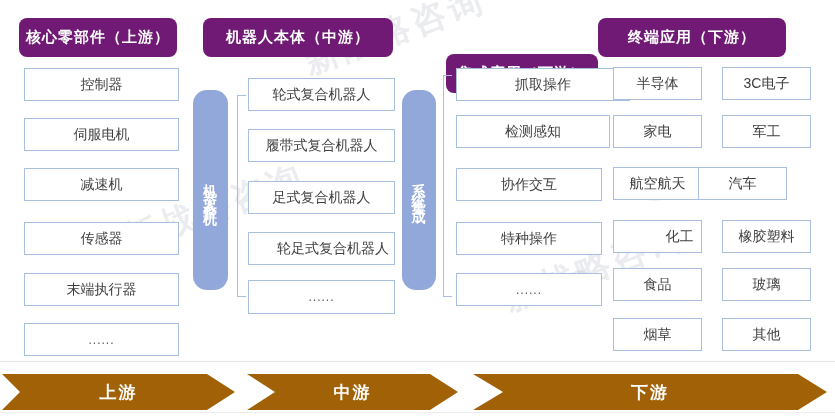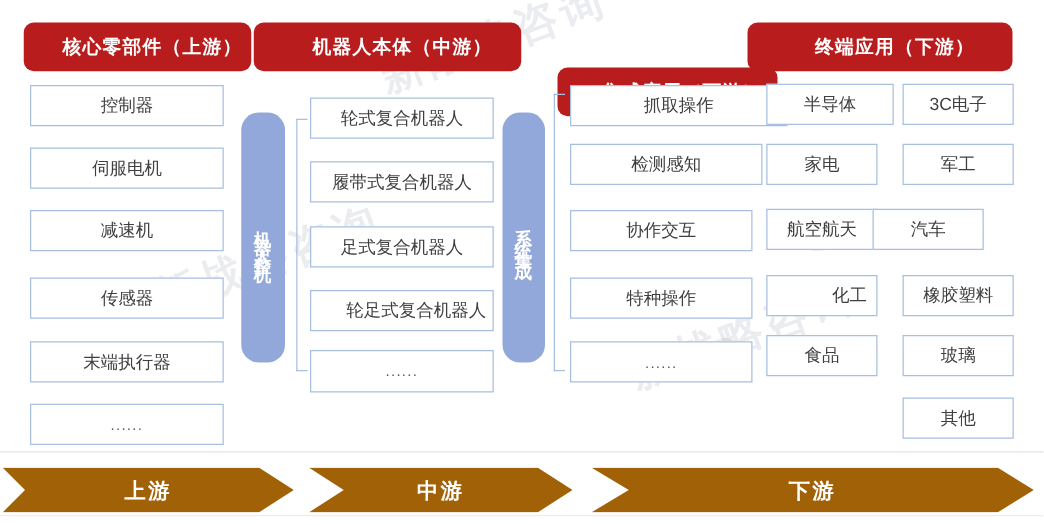--- a/index.html
+++ b/index.html
@@ -2,23 +2,23 @@
 <html><head>
 <meta charset="utf-8">
 <style>
   html,body{margin:0;padding:0;background:#fff;}
   .canvas{
     position:relative;width:835px;height:420px;background:#ffffff;overflow:hidden;
     font-family:"Liberation Sans","DejaVu Sans",sans-serif;
   }
   .hairline{position:absolute;left:0;width:835px;height:1px;background:#cfcfcf;}
   .hd{
-    position:absolute;top:18px;height:39px;background:#b91c1c;border-radius:8px;
+    position:absolute;top:18px;height:39px;background:#701a75;border-radius:8px;
     color:#ffffff;font-weight:bold;font-size:15px;
-    display:flex;align-items:center;justify-content:center;letter-spacing:1px;padding-left:24px;
+    display:flex;align-items:center;justify-content:center;letter-spacing:1px;
   }
   .b{
     position:absolute;height:33px;background:#ffffff;border:1px solid #a8bfe0;
     display:flex;align-items:center;justify-content:center;
     font-size:14px;color:#3f3f3f;box-sizing:border-box;
   }
   .b.dots{font-size:12px;letter-spacing:1px;color:#555;}
   .strip{
     position:absolute;top:90px;height:200px;background:#93a8da;border-radius:14px;
     color:#ffffff;font-weight:bold;font-size:14px;
@@ -86,29 +86,30 @@
   <div class="b dots" style="left:248px;top:280px;width:147px;height:34px;">......</div>
 
   <div class="strip" style="left:402px;width:34px;letter-spacing:9px;">系统集成</div>
   <div class="brk" style="left:443px;top:75px;height:222px;"></div>
   <div class="b" style="left:456px;top:68px;width:174px;">抓取操作</div>
   <div class="b" style="left:456px;top:115px;width:154px;">检测感知</div>
   <div class="b" style="left:456px;top:168px;width:146px;">协作交互</div>
   <div class="b" style="left:456px;top:222px;width:146px;text-align:right;">特种操作</div>
   <div class="b dots" style="left:456px;top:273px;width:146px;">......</div>
 
-  <div class="b" style="left:613px;top:67px;width:102px;">半导体</div>
+  <div class="b" style="left:613px;top:67px;width:89px;">半导体</div>
   <div class="b" style="left:722px;top:67px;width:89px;">3C电子</div>
   <div class="b" style="left:613px;top:115px;width:89px;">家电</div>
   <div class="b" style="left:722px;top:115px;width:89px;">军工</div>
   <div class="b" style="left:613px;top:167px;width:89px;text-align:center;">航空航天</div>
   <div class="b" style="left:698px;top:167px;width:89px;">汽车</div>
   <div class="b" style="left:613px;top:220px;width:89px;padding-left:44px;">化工</div>
   <div class="b" style="left:722px;top:220px;width:89px;">橡胶塑料</div>
   <div class="b" style="left:613px;top:268px;width:89px;font-family:Liberation Mono, monospace;">食品</div>
   <div class="b" style="left:722px;top:268px;width:89px;">玻璃</div>
+  <div class="b" style="left:613px;top:318px;width:89px;">烟草</div>
   <div class="b" style="left:722px;top:318px;width:89px;">其他</div>
 
   <div class="arrow" style="left:2px;width:233px;clip-path:polygon(0 0, calc(100% - 28px) 0, 100% 50%, calc(100% - 28px) 100%, 0 100%, 18px 50%);">上游</div>
   <div class="arrow" style="left:247px;width:211px;clip-path:polygon(0 0, calc(100% - 28px) 0, 100% 50%, calc(100% - 28px) 100%, 0 100%, 28px 50%);">中游</div>
   <div class="arrow" style="left:473px;width:354px;clip-path:polygon(0 0, calc(100% - 29px) 0, 100% 50%, calc(100% - 29px) 100%, 0 100%, 30px 50%);">下游</div>
 
 </div>
 
 </body></html>

